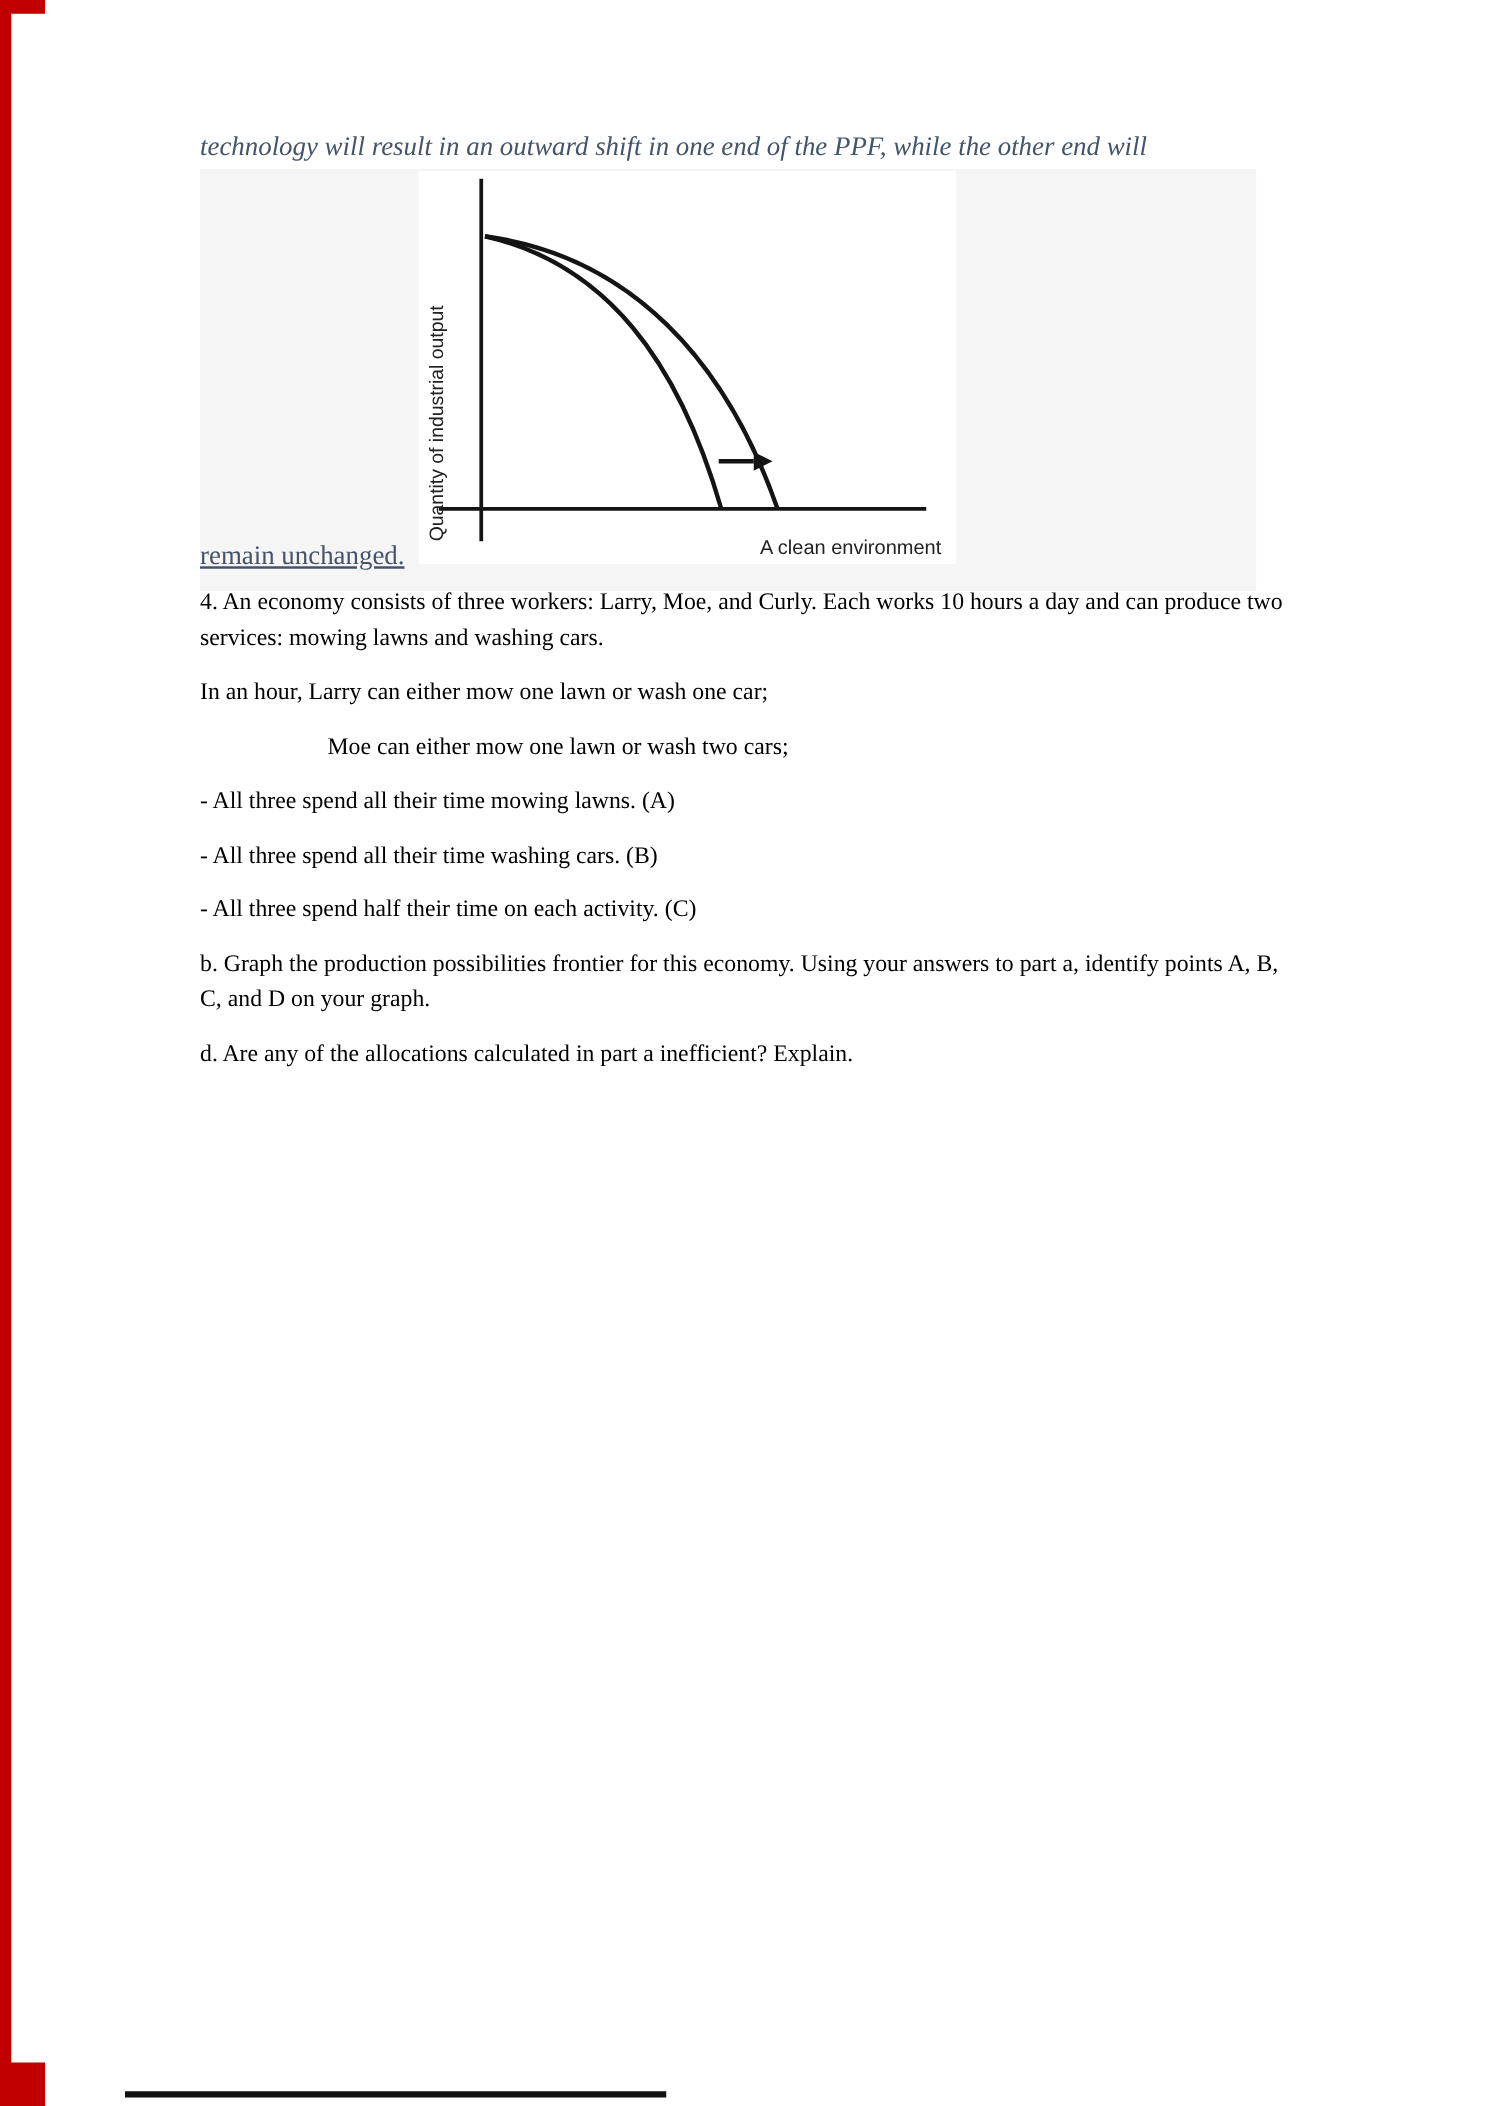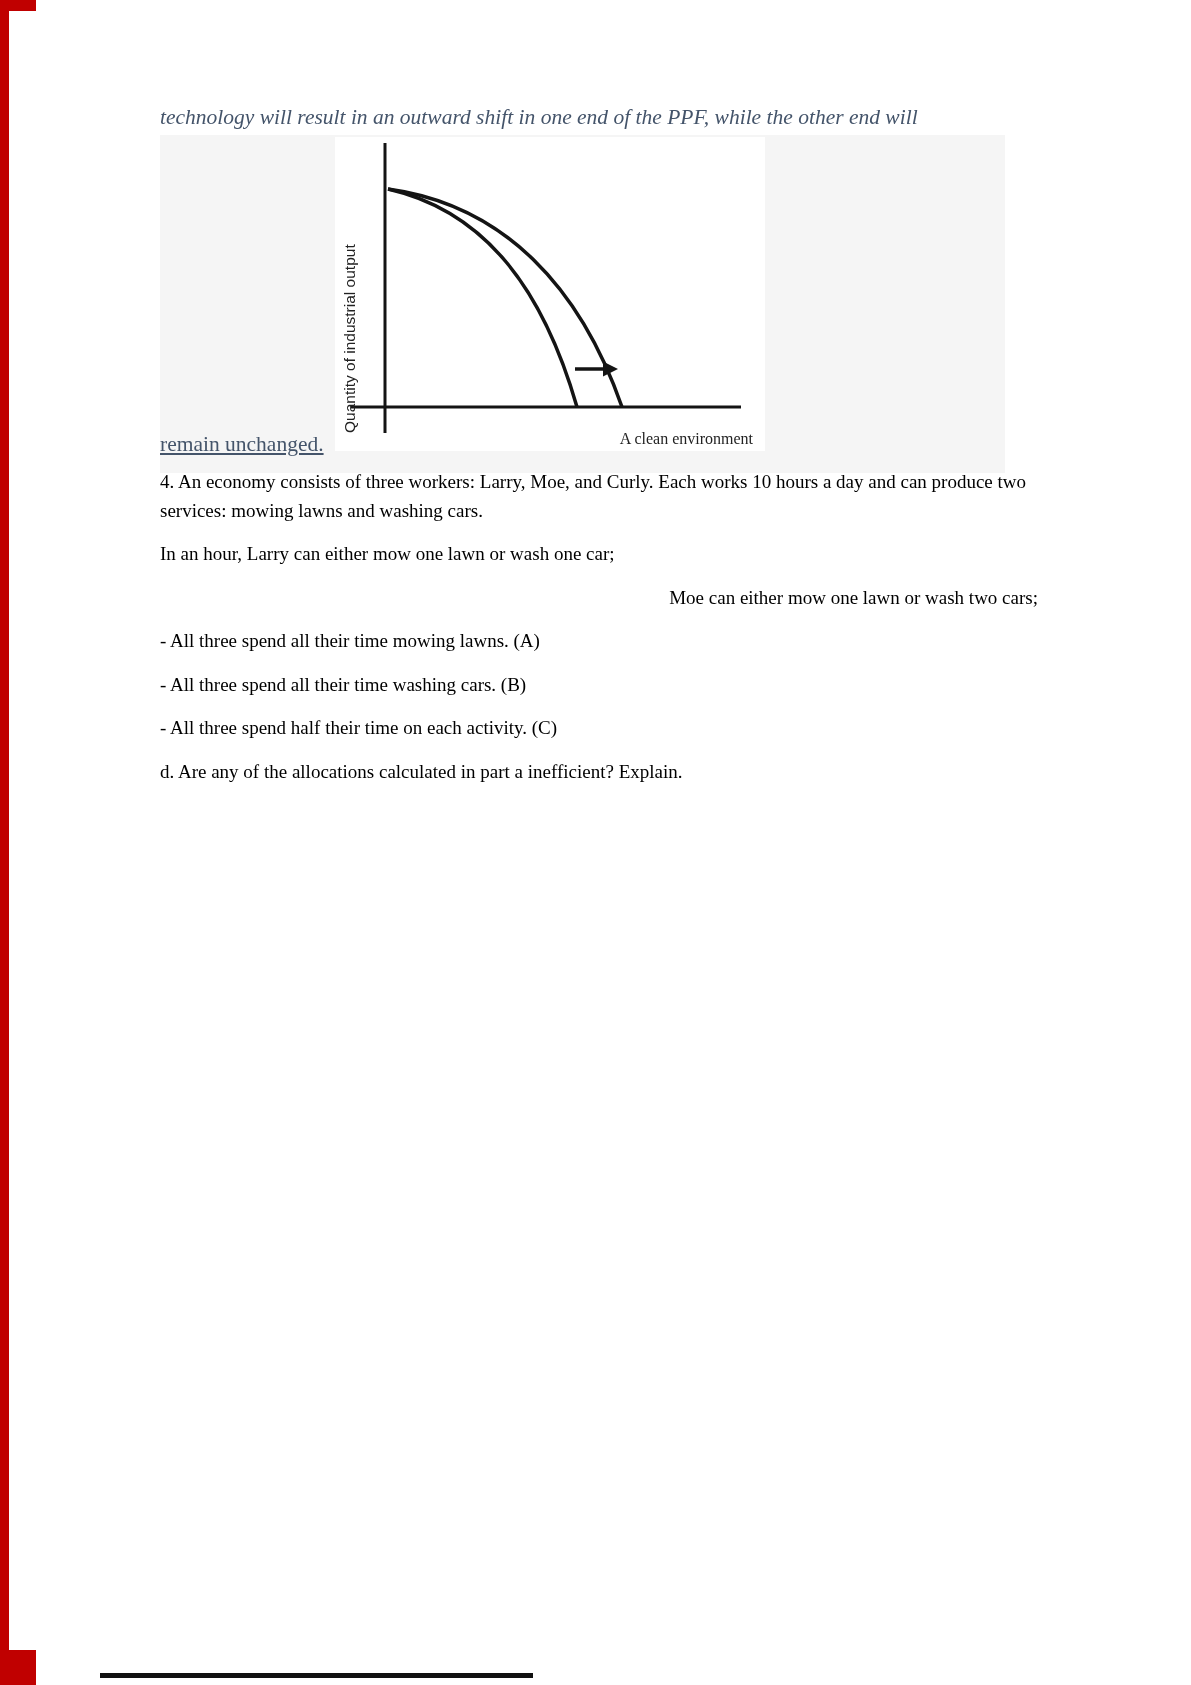--- a/index.html
+++ b/index.html
@@ -24,36 +24,36 @@
     position:absolute; left:160px; top:135px; width:845px; height:338px;
     background:#f5f5f5;
   }
   .figure-box {
     position:absolute; left:175px; top:2px; width:430px; height:314px;
     background:#ffffff;
   }
   .figure-box svg { position:absolute; left:0; top:0; }
   .x-label {
     position:absolute; right:12px; bottom:3px;
-    font-family:Liberation Serif, serif; font-size:16px; color:#222;
+    font-family:Liberation Sans, sans-serif; font-size:16px; color:#222;
   }
   .y-label {
     position:absolute; left:6px; top:4px; height:292px;
     writing-mode:vertical-rl; transform:rotate(180deg);
     display:flex; align-items:center;
     font-family:"Liberation Sans", sans-serif; font-size:15.5px; color:#222;
   }
 
   
   .body-text {
     position:absolute; left:160px; top:468px; width:878px;
     font-size:19px; line-height:28.5px;
   }
   .body-text p { margin:0 0 15px 0; }
-  .body-text p.indent { padding-left:102px;text-align:right; }
+  .body-text p.indent { padding-left:102px; }
 
   
   .footer-rule {
     position:absolute; left:100px; top:1673px; width:433px; height:5px;
     background:#111;
   }
 </style>
 </head>
 <body>
 
@@ -86,18 +86,19 @@
 
   <p class="lead lead-bottom">remain unchanged.</p>
 
   <div class="body-text">
     <p>4. An economy consists of three workers: Larry, Moe, and Curly. Each works 10 hours a day and can produce two services: mowing lawns and washing cars.</p>
     <p>In an hour, Larry can either mow one lawn or wash one car;</p>
     <p class="indent">Moe can either mow one lawn or wash two cars;</p>
     <p>-  All three spend all their time mowing lawns. (A)</p>
     <p>- All three spend all their time washing cars. (B)</p>
     <p>- All three spend half their time on each activity. (C)</p>
+    <p>b. Graph the production possibilities frontier for this economy. Using your answers to part a, identify points A, B, C, and D on your graph.</p>
     <p>d. Are any of the allocations calculated in part a inefficient? Explain.</p>
   </div>
 
   <div class="footer-rule"></div>
 
 </div>
 
 </body></html>

